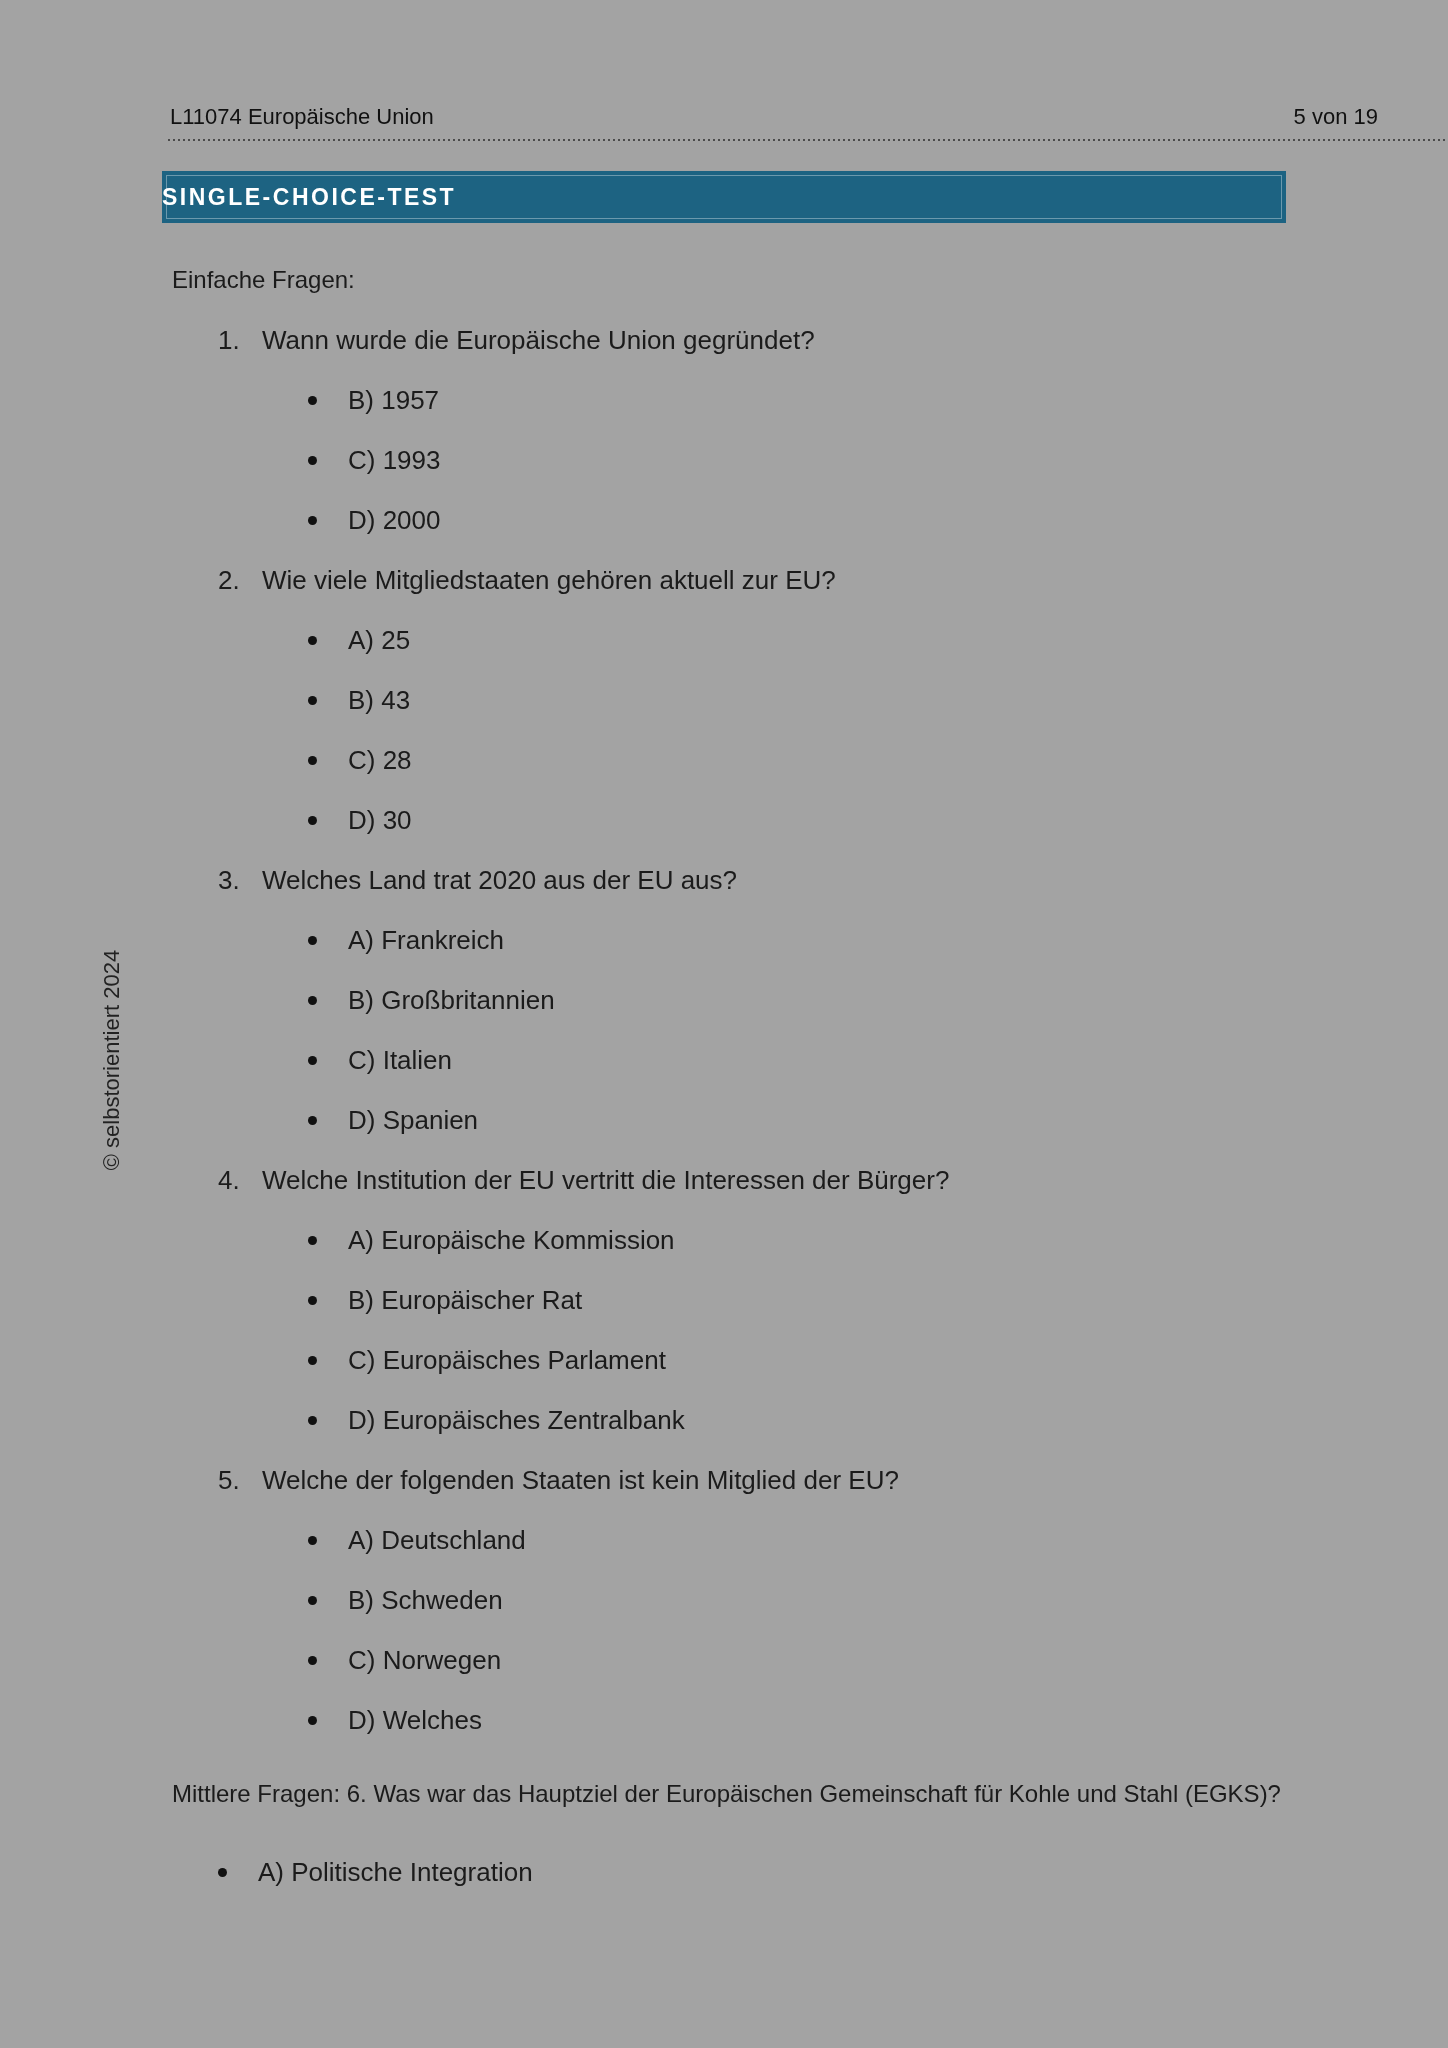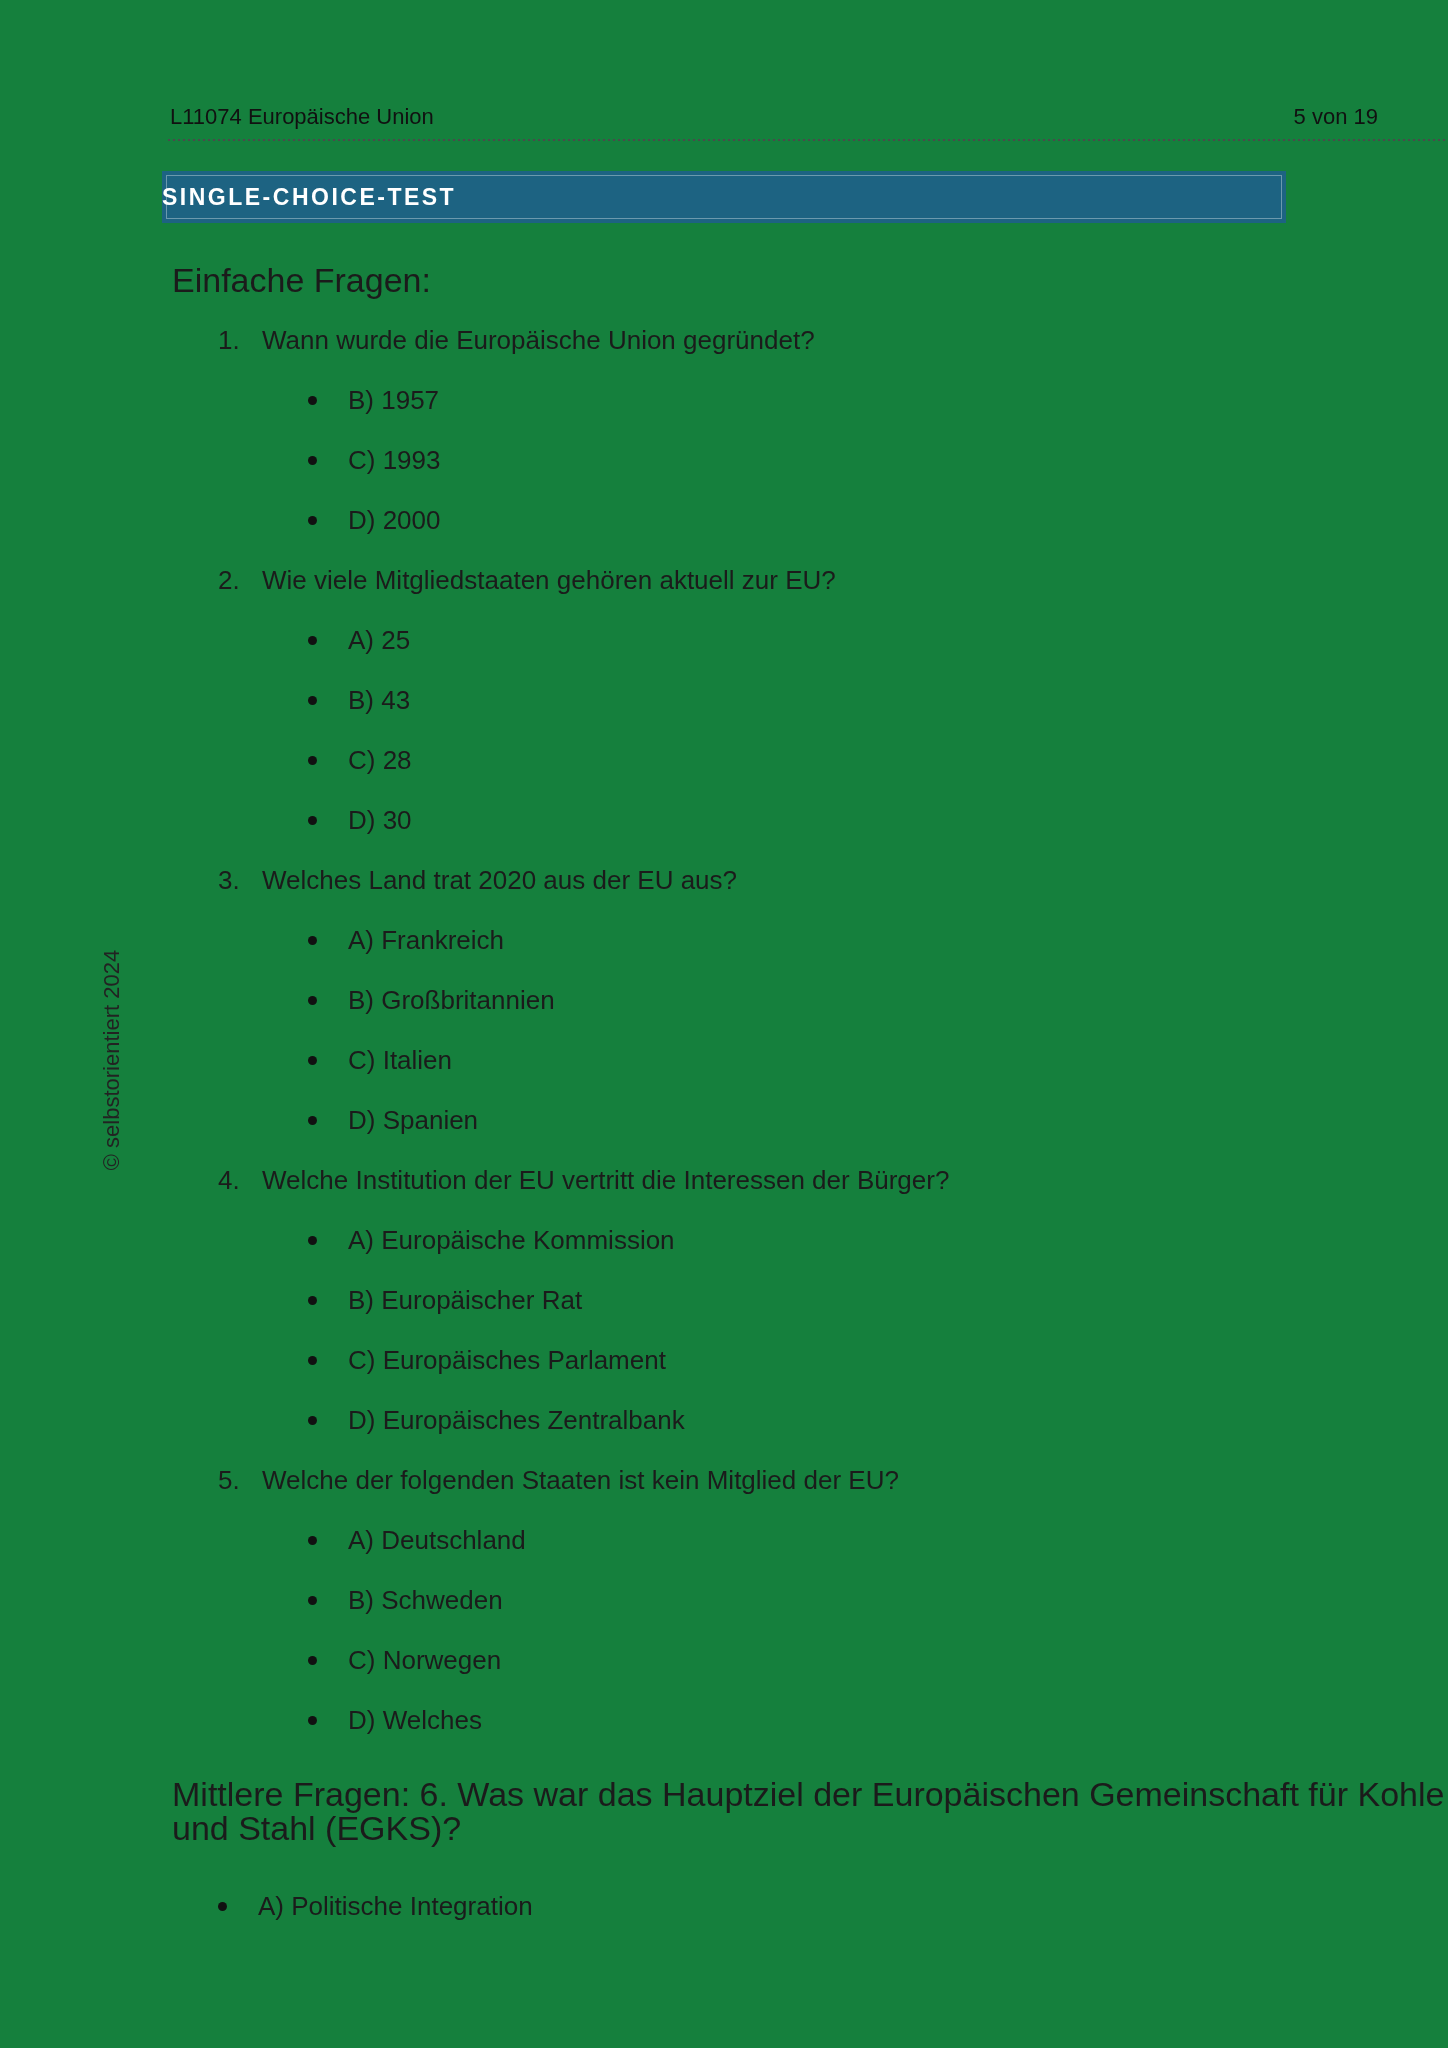--- a/index.html
+++ b/index.html
@@ -1,21 +1,21 @@
 <!DOCTYPE html>
 <html><head>
 <meta charset="utf-8">
 <style>
   html, body { margin: 0; padding: 0; background: #e8e8e8; }
   .page {
     position: relative;
     width: 1448px;
     height: 2048px;
     margin: 0 auto;
-    background: #15803d;
+    background: #a3a3a3;
     font-family: "Liberation Sans", "DejaVu Sans", sans-serif;
     color: #1b1b1b;
     overflow: hidden;
   }
 
   
   .header-row {
     display: flex;
     justify-content: space-between;
     align-items: baseline;
@@ -51,21 +51,21 @@
     color: #ffffff;
     font-weight: 700;
     font-size: 23px;
     letter-spacing: 2.5px;
     padding-left: 0;
   }
 
   
   .section-label {
     margin: 40px 0 0 172px;
-    font-size: 34px;
+    font-size: 24px;
     line-height: 34px;
   }
   .question {
     display: flex;
     margin: 26px 0 0 218px;
     font-size: 26px;
     line-height: 34px;
   }
   .qnum { width: 44px; flex: none; }
   .option {

